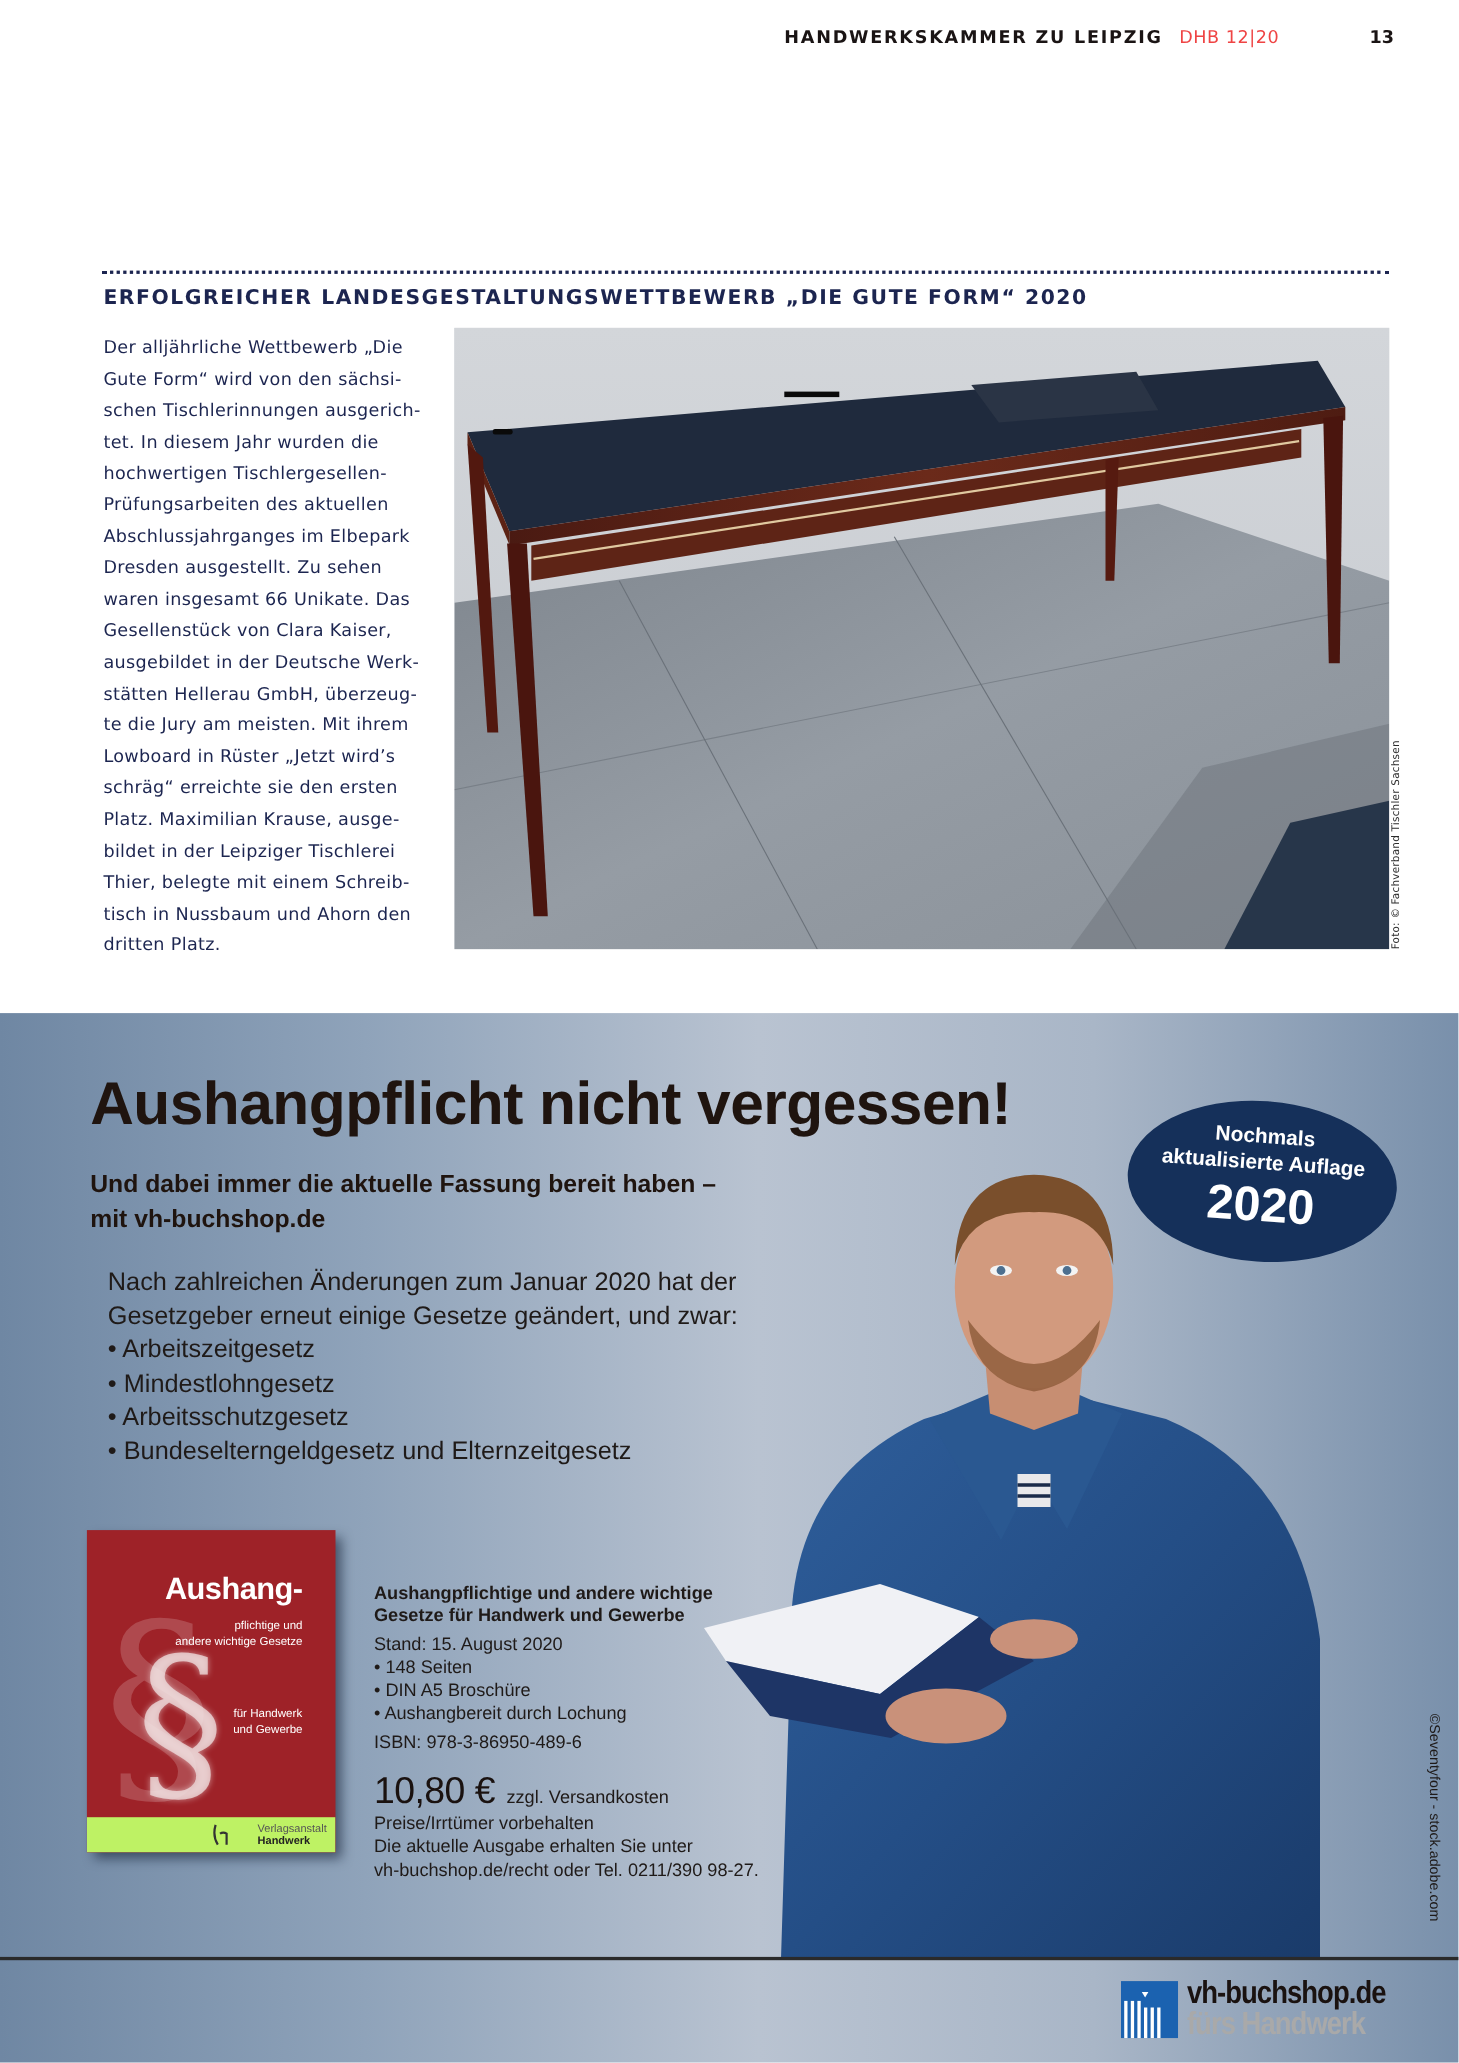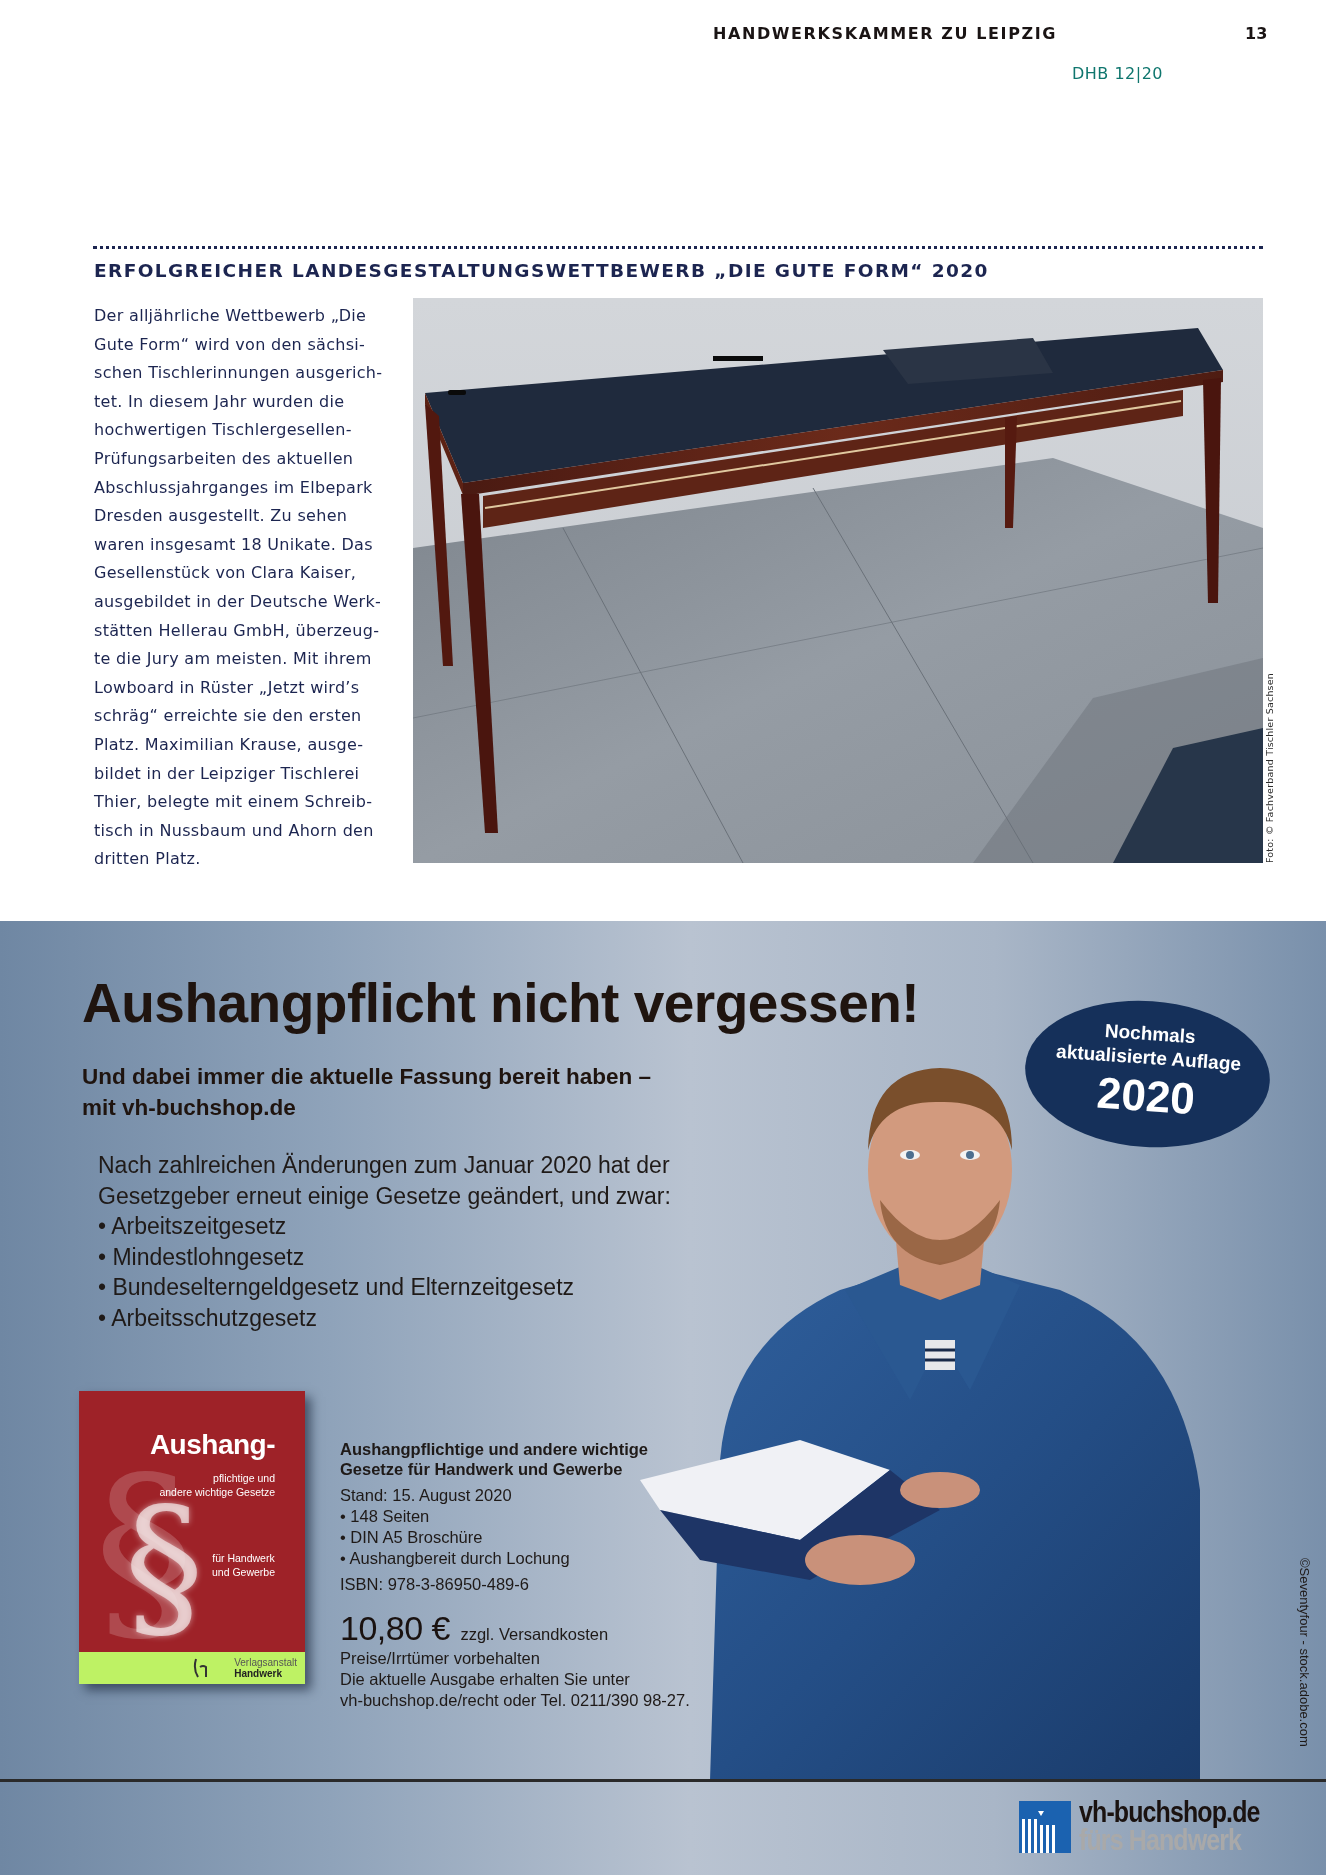--- a/index.html
+++ b/index.html
@@ -2,21 +2,21 @@
 <html><head>
 <meta charset="utf-8">
 <style>
   * { margin:0; padding:0; box-sizing:border-box; }
   html, body { width:1326px; height:1875px; background:#ffffff; overflow:hidden; }
   body { position:relative; font-family:"DejaVu Sans", sans-serif; }
 
   
   .page-header { position:absolute; top:24px; left:0; width:1326px; height:24px;text-align:center; }
   .hdr-org { position:absolute; left:713px; top:0; font-family:"DejaVu Sans", sans-serif; font-weight:bold; font-size:16px; letter-spacing:1.6px; color:#1a1414; }
-  .hdr-issue { position:absolute; left:1072px; top:0; font-family:"DejaVu Sans", sans-serif; font-size:16px; color:#0f766e; letter-spacing:0.5px;margin-top:40px; }
+  .hdr-issue { position:absolute; left:1072px; top:0; font-family:"DejaVu Sans", sans-serif; font-size:16px; color:#ef4444; letter-spacing:0.5px; }
   .hdr-page { position:absolute; left:1245px; top:0; font-family:"DejaVu Sans", sans-serif; font-weight:bold; font-size:16px; color:#1a1414; }
 
   
   .dotted-rule { position:absolute; left:93px; top:246px; width:1170px; height:0; border-top:3px dotted #1c2550; }
   .article-title { position:absolute; left:94px; top:260px; font-family:"DejaVu Sans", sans-serif; font-weight:bold; font-size:18.5px; letter-spacing:1.4px; color:#1c2550; white-space:nowrap; }
   .article-body { position:absolute; left:94px; top:302px; width:312px; font-family:"DejaVu Sans", sans-serif; font-size:16px; line-height:28.6px; color:#1c2550; letter-spacing:0.3px; }
   .article-body span { display:block; white-space:nowrap; }
 
   .photo { position:absolute; left:413px; top:298px; width:850px; height:565px; overflow:hidden; background:#cfd3d8; }
   .photo svg { display:block; }
@@ -88,21 +88,21 @@
 
 <div class="article-body">
   <span>Der alljährliche Wettbewerb „Die</span>
   <span>Gute Form“ wird von den sächsi-</span>
   <span>schen Tischlerinnungen ausgerich-</span>
   <span>tet. In diesem Jahr wurden die</span>
   <span>hochwertigen Tischlergesellen-</span>
   <span>Prüfungsarbeiten des aktuellen</span>
   <span>Abschlussjahrganges im Elbepark</span>
   <span>Dresden ausgestellt. Zu sehen</span>
-  <span>waren insgesamt 18 Unikate. Das</span>
+  <span>waren insgesamt 66 Unikate. Das</span>
   <span>Gesellenstück von Clara Kaiser,</span>
   <span>ausgebildet in der Deutsche Werk-</span>
   <span>stätten Hellerau GmbH, überzeug-</span>
   <span>te die Jury am meisten. Mit ihrem</span>
   <span>Lowboard in Rüster „Jetzt wird’s</span>
   <span>schräg“ erreichte sie den ersten</span>
   <span>Platz. Maximilian Krause, ausge-</span>
   <span>bildet in der Leipziger Tischlerei</span>
   <span>Thier, belegte mit einem Schreib-</span>
   <span>tisch in Nussbaum und Ahorn den</span>
@@ -160,22 +160,22 @@
   <div class="ad-sub">
     <span>Und dabei immer die aktuelle Fassung bereit haben –</span>
     <span>mit vh-buchshop.de</span>
   </div>
 
   <div class="ad-intro">
     <span>Nach zahlreichen Änderungen zum Januar 2020 hat der</span>
     <span>Gesetzgeber erneut einige Gesetze geändert, und zwar:</span>
     <span>• Arbeitszeitgesetz</span>
     <span>• Mindestlohngesetz</span>
+    <span>• Arbeitsschutzgesetz</span>
     <span>• Bundeselterngeldgesetz und Elternzeitgesetz</span>
-    <span>• Arbeitsschutzgesetz</span>
   </div>
 
   <svg class="person" viewBox="0 0 640 741">
     <defs>
       <linearGradient id="denim" x1="0" y1="0" x2="1" y2="1">
         <stop offset="0" stop-color="#2f5f9c"></stop>
           <stop offset="0.5" stop-color="#244e86"></stop>
           <stop offset="1" stop-color="#1a3b6a"></stop>
       </linearGradient>
     </defs>

